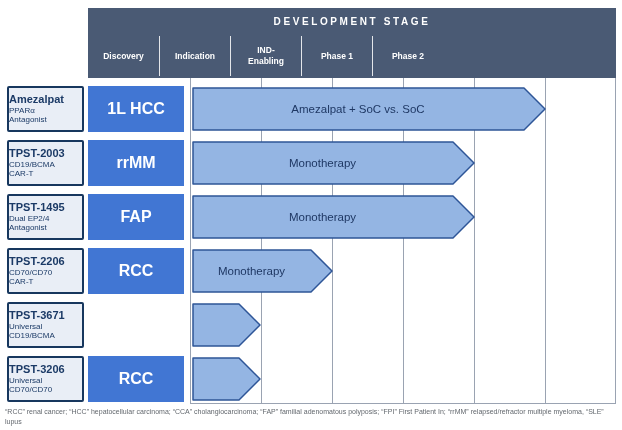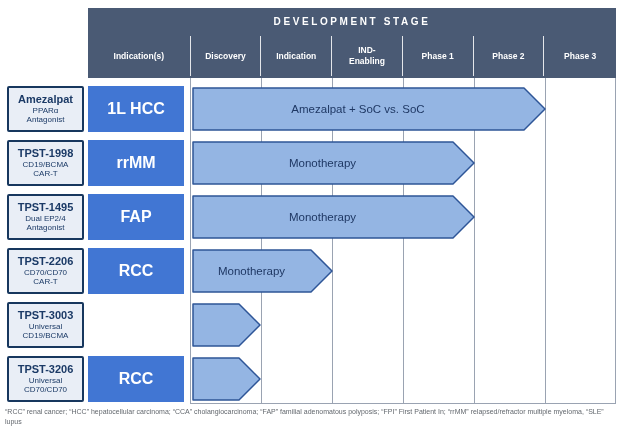--- a/index.html
+++ b/index.html
@@ -22,21 +22,21 @@
 
   
   #grid{position:absolute;left:190px;top:78px;width:426px;height:325px;
         border-bottom:1px solid var(--grid-line,#8d97a6);}
   .vline{position:absolute;top:0;bottom:0;width:1px;background:var(--grid-line,#aab1bd);}
 
   
   .p-row{position:absolute;left:0;width:622px;height:46px;}
   .program{position:absolute;left:7px;top:0;width:77px;height:46px;box-sizing:border-box;
            background:var(--program-bg,#e9eef6);border:2px solid var(--program-border,#17375e);
-           border-radius:2px;display:flex;flex-direction:column;align-items:center;
+           border-radius:2px;display:flex;flex-direction:column;align-items:flex-start;
            justify-content:center;color:var(--program-text,#1b3a66);}
   .prog-name{font-size:11px;font-weight:bold;line-height:1.15;}
   .prog-sub{font-size:8px;line-height:1.18;}
   .indication{position:absolute;left:88px;top:0;width:96px;height:46px;
               background:var(--indication-bg,#4176d3);color:var(--indication-text,#fff);
               display:flex;align-items:center;justify-content:center;
               font-size:16px;font-weight:bold;}
   .arrow{position:absolute;left:192px;top:1px;height:44px;}
   .arrow svg{display:block;}
   .arrow-shape{fill:var(--arrow-fill,#94b5e3);stroke:var(--arrow-border,#2e5597);
@@ -50,40 +50,34 @@
             line-height:1.4;color:var(--footnote-text,#63686e);}
 </style>
 </head>
 <body>
 
 <div id="stage">
 
   <div id="dev-header">
     <div id="dev-title">DEVELOPMENT STAGE</div>
     <div id="dev-cols">
-      <div class="col-cell col-ind">
-          <span>Indication(s)</span>
-        </div>
       <div class="col-cell col-std">
           <span>Discovery</span>
         </div>
       <div class="col-cell col-std">
           <span>Indication</span>
         </div>
       <div class="col-cell col-std">
           <span>IND-Enabling</span>
         </div>
       <div class="col-cell col-std">
           <span>Phase 1</span>
         </div>
       <div class="col-cell col-std">
           <span>Phase 2</span>
-        </div>
-      <div class="col-cell col-last">
-          <span>Phase 3</span>
         </div>
     </div>
   </div>
 
   <div id="grid">
     <div class="vline" style="left:0px"></div>
     <div class="vline" style="left:71px"></div>
     <div class="vline" style="left:142px"></div>
     <div class="vline" style="left:213px"></div>
     <div class="vline" style="left:284px"></div>
@@ -101,21 +95,21 @@
     <div class="arrow" style="width:354px">
       <svg width="354" height="44">
         <polygon class="arrow-shape" points="1,1 332,1 353,22 332,43 1,43"></polygon>
       </svg>
       <div class="arrow-label" style="width:332px">Amezalpat + SoC vs. SoC</div>
     </div>
   </div>
 
   <div class="p-row" style="top:140px">
     <div class="program">
-      <div class="prog-name">TPST-1998</div>
+      <div class="prog-name">TPST-2003</div>
       <div class="prog-sub">CD19/BCMA</div>
       <div class="prog-sub">CAR-T</div>
     </div>
     <div class="indication">rrMM</div>
     <div class="arrow" style="width:283px">
       <svg width="283" height="44">
         <polygon class="arrow-shape" points="1,1 261,1 282,22 261,43 1,43"></polygon>
       </svg>
       <div class="arrow-label" style="width:261px">Monotherapy</div>
     </div>
@@ -146,21 +140,21 @@
     <div class="arrow" style="width:141px">
       <svg width="141" height="44">
         <polygon class="arrow-shape" points="1,1 119,1 140,22 119,43 1,43"></polygon>
       </svg>
       <div class="arrow-label" style="width:119px">Monotherapy</div>
     </div>
   </div>
 
   <div class="p-row" style="top:302px">
     <div class="program">
-      <div class="prog-name">TPST-3003</div>
+      <div class="prog-name">TPST-3671</div>
       <div class="prog-sub">Universal</div>
       <div class="prog-sub">CD19/BCMA</div>
     </div>
     <div class="arrow" style="width:69px">
       <svg width="69" height="44">
         <polygon class="arrow-shape" points="1,1 47,1 68,22 47,43 1,43"></polygon>
       </svg>
       <div class="arrow-label" style="width:47px"></div>
     </div>
   </div>

